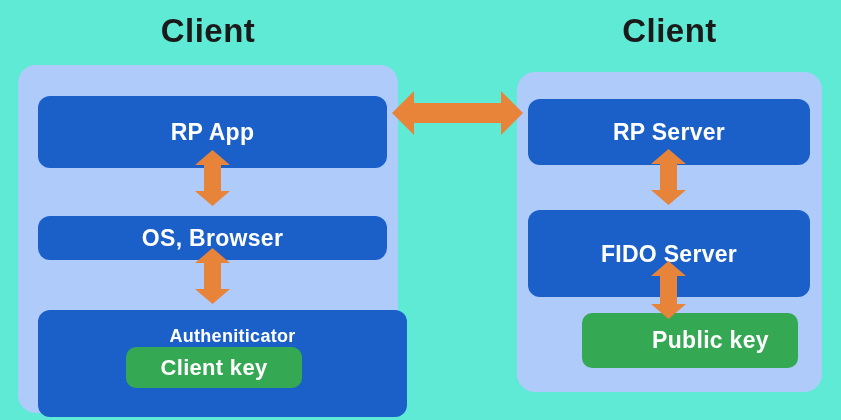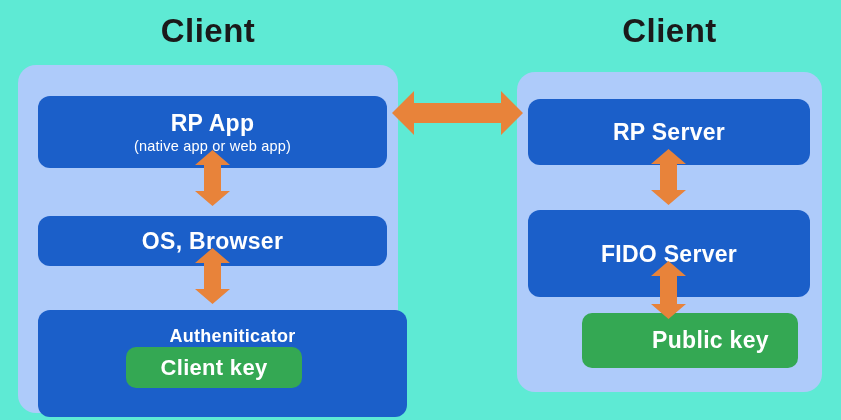--- a/index.html
+++ b/index.html
@@ -54,21 +54,21 @@
     letter-spacing: 0.3px;
     line-height: 26px;
   }
   .box-sublabel {
     font-size: 14.5px;
     font-weight: 400;
     letter-spacing: 0.2px;
     margin-top: 2px;
   }
   .rp-app-box        { left: 38px;  top: 84px;  width: 349px; height: 72px;  }
-  .os-browser-box    { left: 38px;  top: 204px; width: 349px; height: 50px;  }
+  .os-browser-box    { left: 38px;  top: 204px; width: 349px; height: 44px;  }
   .authenticator-box { left: 38px;  top: 298px; width: 349px; height: 107px; justify-content: flex-start; padding-left: 20px; }
   .authenticator-box .box-label { font-size: 18px; margin-top: 13px; }
 
   .rp-server-box     { left: 528px; top: 87px;  width: 282px; height: 66px;  }
   .fido-server-box   { left: 528px; top: 198px; width: 282px; height: 87px;  }
 
   .key-box {
     position: absolute;
     background: #34A853;
     border-radius: 10px;
@@ -99,21 +99,20 @@
 
   <div class="section-title client-title">Client</div>
   <div class="section-title server-title">Client</div>
 
   <div class="container client-container"></div>
 
   <div class="container server-container"></div>
 
   <div class="box rp-app-box">
     <div class="box-label">RP App</div>
-    <div class="box-sublabel">(native app or web app)</div>
   </div>
 
   <div class="box os-browser-box">
     <div class="box-label">OS, Browser</div>
   </div>
 
   <div class="box authenticator-box">
     <div class="box-label">Autheniticator</div>
   </div>
 

